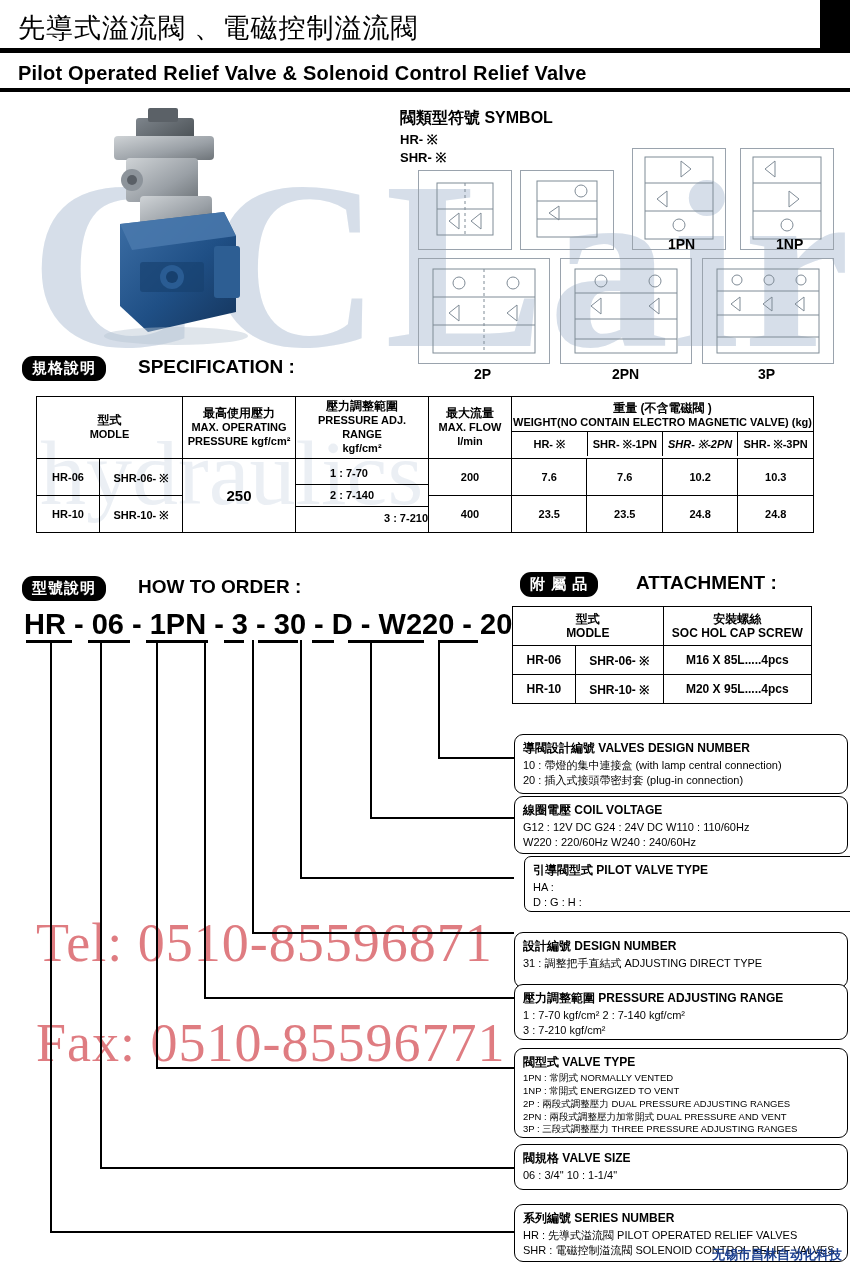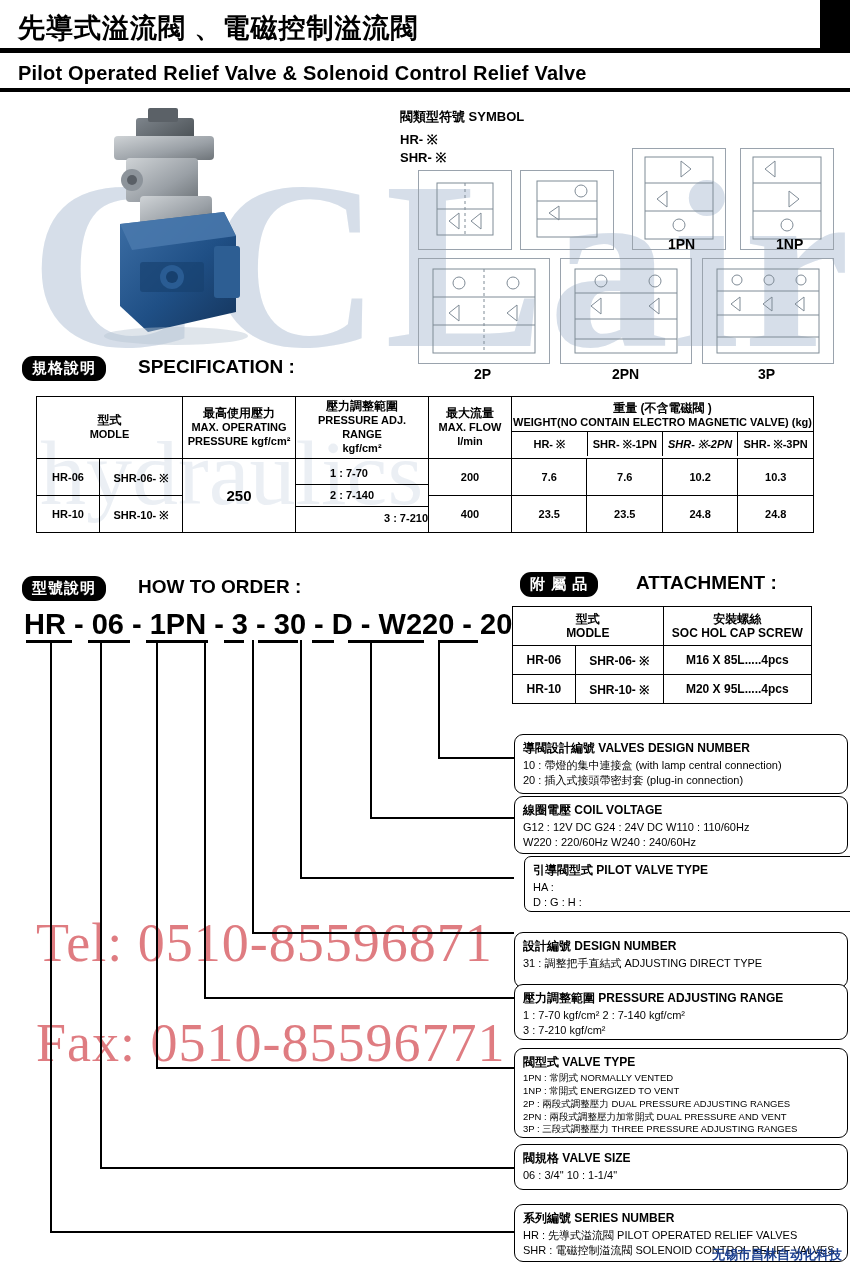--- a/index.html
+++ b/index.html
@@ -29,21 +29,21 @@
     left:36px;top:912px;font-family:"Liberation Serif", serif;
     font-size:54px;color:#d34a52;opacity:.72;white-space:nowrap;letter-spacing:1px;
   }
   .wm-fax{
     left:36px;top:1012px;font-family:"Liberation Serif", serif;
     font-size:54px;color:#d34a52;opacity:.72;white-space:nowrap;letter-spacing:1px;
   }
 
   
   .hdr-cn{
-    position:absolute;left:18px;top:10px;font-size:27px;font-weight:bold;
+    position:absolute;left:18px;top:10px;font-size:27px;font-weight:normal;
     letter-spacing:1px;
   }
   .hdr-rule{
     position:absolute;left:0;top:48px;width:850px;height:5px;background:#000;
   }
   .hdr-rule2{
     position:absolute;left:0;top:53px;width:850px;height:2px;background:#fff;
   }
   .hdr-en{
     position:absolute;left:18px;top:62px;font-size:20px;font-weight:bold;
@@ -57,21 +57,21 @@
   }
 
   
   .photo{
     position:absolute;left:28px;top:100px;width:300px;height:250px;
   }
   .photo svg{display:block;}
 
   
   .sym-title{
-    position:absolute;left:400px;top:108px;font-size:13px;font-weight:bold;
+    position:absolute;left:400px;top:108px;font-size:16px;font-weight:bold;
   }
   .sym-l1{position:absolute;left:400px;top:130px;font-size:13px;font-weight:bold;}
   .sym-l2{position:absolute;left:400px;top:148px;font-size:13px;font-weight:bold;}
 
   .symgrid{position:absolute;left:410px;top:140px;width:425px;height:250px;}
   .symcell{position:absolute;border:1px solid #9aa3ad;background:transparent;}
   .symcap{position:absolute;font-size:14px;font-weight:bold;}
 
   
   .tag{

